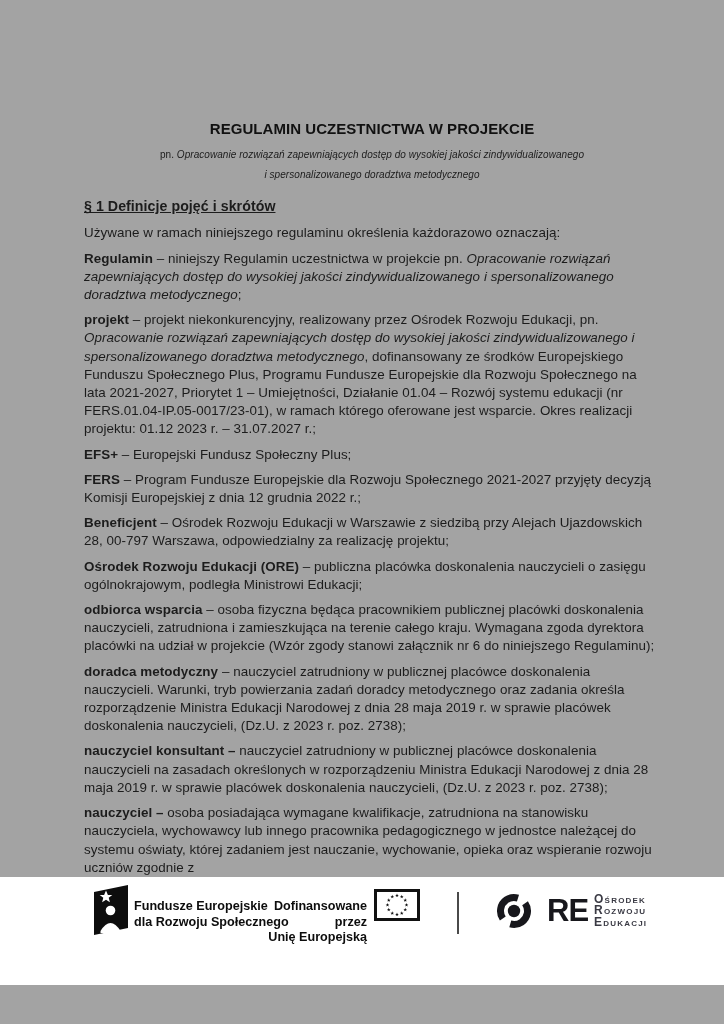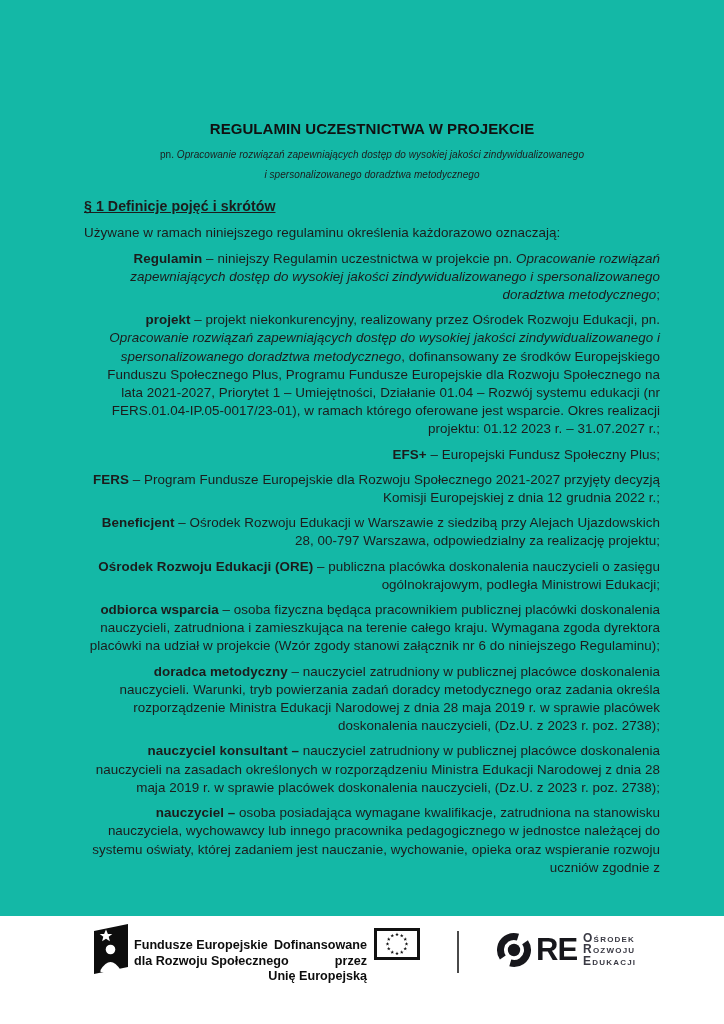--- a/index.html
+++ b/index.html
@@ -1,35 +1,35 @@
 <!DOCTYPE html>
 <html lang="pl"><head>
 <meta charset="utf-8">
 <style>
   html,body{margin:0;padding:0;}
   body{width:724px;height:1024px;background:#e8e8e8;font-family:"Liberation Sans",sans-serif;}
-  .page{position:absolute;left:0;top:0;width:724px;height:1024px;background:#14b8a6;overflow:hidden;color:#1c1c1c;}
+  .page{position:absolute;left:0;top:0;width:724px;height:1024px;background:#a3a3a3;overflow:hidden;color:#1c1c1c;}
   .content{position:absolute;left:84px;top:120px;width:576px;font-size:13.4px;line-height:18.2px;letter-spacing:0.05px;}
   h1.title{font-size:15px;font-weight:700;text-align:center;margin:0 0 7px 0;color:#111;}
   p.subtitle{font-size:10px;line-height:20px;text-align:center;margin:0 0 12px 0;}
   .i{font-style:italic;}
   h2.sect{font-size:14.2px;font-weight:700;margin:0 0 9px 0;text-decoration:underline;}
   p.intro{margin:9px 0 7px 0;}
-  p.para{margin:6px 0 7px 0;text-align:right;}
+  p.para{margin:6px 0 7px 0;}
   .para .b{font-weight:700;}
   .para .i{font-style:italic;}
   
-  .footer{position:absolute;left:0;top:916px;width:724px;height:108px;background:#ffffff;}
+  .footer{position:absolute;left:0;top:877px;width:724px;height:108px;background:#ffffff;}
   .fe-label{position:absolute;left:134px;top:22px;font-size:12.6px;line-height:15.5px;font-weight:700;color:#0d0d0d;}
   .cofund{position:absolute;left:243px;top:22px;width:124px;text-align:right;font-size:12.6px;line-height:15.5px;font-weight:700;color:#0d0d0d;}
   .funds-logo{position:absolute;left:94px;top:7px;}
   .eu-flag{position:absolute;left:374px;top:12px;}
   .vdiv{position:absolute;left:457px;top:15px;width:2px;height:42px;background:#4a4a4a;}
   .ore{position:absolute;left:494px;top:14px;display:flex;align-items:center;}
-  .ore-re{font-size:31px;font-weight:700;letter-spacing:-1px;color:#17171c;margin-left:2px;line-height:38px;}
+  .ore-re{font-size:31px;font-weight:700;letter-spacing:-1px;color:#17171c;margin-left:13px;line-height:38px;}
   .ore-name{margin-left:6px;font-size:12px;line-height:11.5px;letter-spacing:1.2px;color:#3a3a44;font-variant:small-caps;font-weight:600;}
 </style>
 </head>
 <body>
 
 <div class="page">
 
   <div class="content">
     <h1 class="title">REGULAMIN UCZESTNICTWA W PROJEKCIE</h1>
     <p class="subtitle"><span>pn. </span><span class="i"><span>Opracowanie rozwiązań zapewniających dostęp do wysokiej jakości zindywidualizowanego</span><br><span>i spersonalizowanego doradztwa metodycznego</span></span></p>

